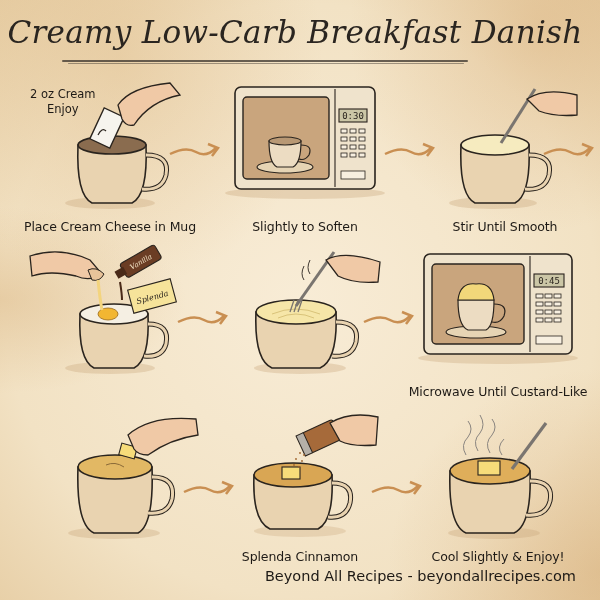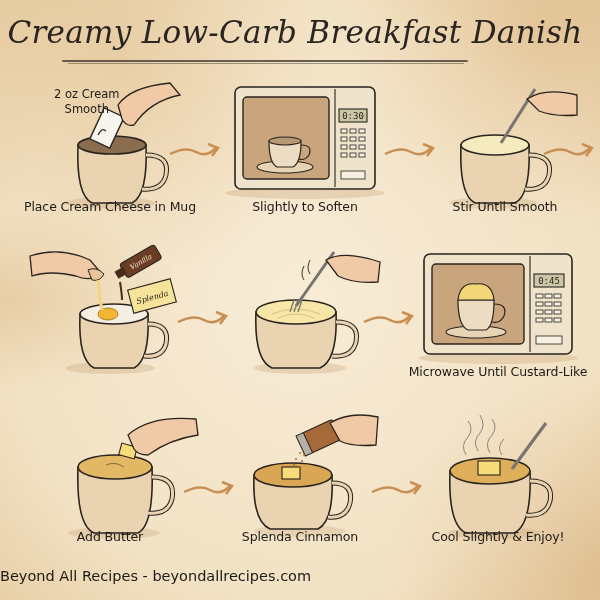--- a/index.html
+++ b/index.html
@@ -23,29 +23,29 @@
   .title-rule {
     position: absolute; left: 62px; top: 60px; width: 406px; height: 2px;
     background: #3a332c; border-radius: 2px; opacity: 0.75;
   }
   .title-rule.r2 { left: 68px; top: 63px; width: 396px; height: 1px; opacity: 0.45; }
   .step { position: absolute; width: 200px; height: 165px; text-decoration: underline; }
   .step svg { position: absolute; left: 0; top: 0; }
   .step-label {
     position: absolute; left: -10px; width: 220px; text-align: center;
     font-family: "DejaVu Sans", sans-serif; font-size: 12.5px; color: #1e1a16;
-    top: 124px; letter-spacing: -0.1px;
+    top: 144px; letter-spacing: -0.1px;
   }
   .arrow { position: absolute; }
   .note {
     position: absolute; left: 30px; top: 87px; font-size: 11.5px; line-height: 15px;
-    text-align: center; color: #1e1a16; margin-left: 24px;
+    text-align: center; color: #1e1a16;
   }
   .footer {
-    position: absolute; left: 0; top: 568px; width: 568px; text-align: left;
+    position: absolute; left: 8px; top: 568px; width: 568px; text-align: right;
     font-size: 14.5px; color: #1e1a16;
   }
 </style>
 </head>
 <body>
 
 <div class="title">Creamy Low-Carb Breakfast Danish</div>
 <div class="title-rule"></div>
 <div class="title-rule r2"></div>
 
@@ -57,21 +57,21 @@
     <path d="M136 80 Q160 80 156 100 Q152 116 132 114" fill="none" stroke="#2a241e" stroke-width="5"></path>
     <path d="M136 80 Q160 80 156 100 Q152 116 132 114" fill="none" stroke="#e9d3b0" stroke-width="3"></path>
     <rect x="86" y="36" width="22" height="34" fill="#f6f4ee" stroke="#2a241e" stroke-width="1.4" transform="rotate(25 97 53)"></rect>
     <path d="M108 30 Q120 12 160 8 L170 20 Q140 26 124 50 Q116 52 112 44 Z" fill="#f0c9a6" stroke="#2a241e" stroke-width="1.3"></path>
     <path d="M88 60 Q92 52 96 56" fill="none" stroke="#2a241e" stroke-width="1.2"></path>
   </svg>
   <div class="step-label">Place Cream Cheese in Mug</div>
 </div>
 <div class="note">
   <div>2 oz Cream</div>
-  <div>Smooth</div>
+  <div>Enjoy</div>
 </div>
 
 <div class="step" style="left:205px; top:75px;">
   <svg width="200" height="140">
     <ellipse cx="100" cy="118" rx="80" ry="6" fill="#c9a77c" opacity="0.35"></ellipse>
     <rect x="30" y="12" width="140" height="102" rx="6" fill="#efe3cc" stroke="#2a241e" stroke-width="1.6"></rect>
     <rect x="38" y="22" width="86" height="82" rx="4" fill="#c9a57d" stroke="#2a241e" stroke-width="1.4"></rect>
     <ellipse cx="80" cy="92" rx="28" ry="6" fill="#e6d4b4" stroke="#2a241e" stroke-width="1.1"></ellipse>
     <path d="M64 66 Q64 88 72 92 L88 92 Q96 88 96 66 Z" fill="#ecdcc2" stroke="#2a241e" stroke-width="1.2"></path>
     <ellipse cx="80" cy="66" rx="16" ry="4" fill="#b89874" stroke="#2a241e" stroke-width="1.1"></ellipse>
@@ -186,21 +186,20 @@
   <svg width="200" height="140">
     <ellipse cx="104" cy="128" rx="46" ry="6" fill="#c9a77c" opacity="0.35"></ellipse>
     <path d="M68 62 Q66 120 84 128 L128 128 Q144 120 142 62 Z" fill="#e9d3b0" stroke="#2a241e" stroke-width="1.6"></path>
     <ellipse cx="105" cy="62" rx="37" ry="12" fill="#e2b864" stroke="#2a241e" stroke-width="1.6"></ellipse>
     <path d="M96 60 Q105 56 114 62" fill="none" stroke="#8a6a38" stroke-width="1"></path>
     <path d="M142 72 Q166 72 162 94 Q158 110 138 108" fill="none" stroke="#2a241e" stroke-width="5"></path>
     <path d="M142 72 Q166 72 162 94 Q158 110 138 108" fill="none" stroke="#e9d3b0" stroke-width="3"></path>
     <rect x="110" y="40" width="16" height="12" fill="#f7dc7a" stroke="#2a241e" stroke-width="1.1" transform="rotate(15 118 46)"></rect>
     <path d="M118 30 Q140 10 186 14 L188 30 Q160 34 138 50 Q128 50 124 44 Z" fill="#f0c9a6" stroke="#2a241e" stroke-width="1.3"></path>
   </svg>
-  <div class="step-label">Add Butter</div>
 </div>
 
 <div class="step" style="left:200px; top:405px;">
   <svg width="200" height="140">
     <ellipse cx="100" cy="126" rx="46" ry="6" fill="#c9a77c" opacity="0.3"></ellipse>
     <path d="M54 70 Q52 116 70 124 L118 124 Q134 116 132 70 Z" fill="#e9d3b0" stroke="#2a241e" stroke-width="1.6"></path>
     <ellipse cx="93" cy="70" rx="39" ry="12" fill="#d9a654" stroke="#2a241e" stroke-width="1.6"></ellipse>
     <rect x="82" y="62" width="18" height="12" fill="#f7dc7a" stroke="#2a241e" stroke-width="1.1"></rect>
     <path d="M132 78 Q154 78 150 98 Q146 114 128 112" fill="none" stroke="#2a241e" stroke-width="5"></path>
     <path d="M132 78 Q154 78 150 98 Q146 114 128 112" fill="none" stroke="#e9d3b0" stroke-width="3"></path>

